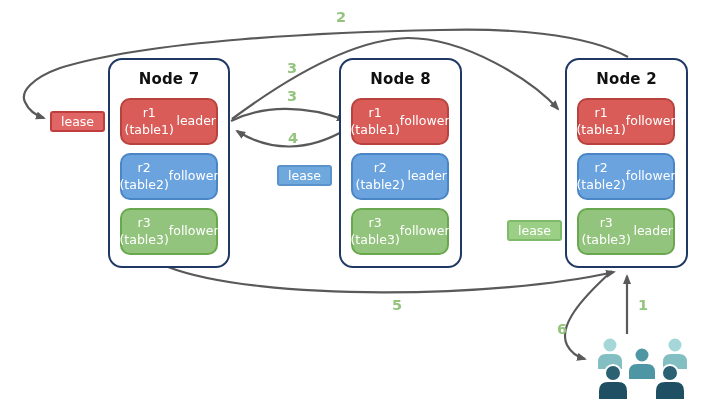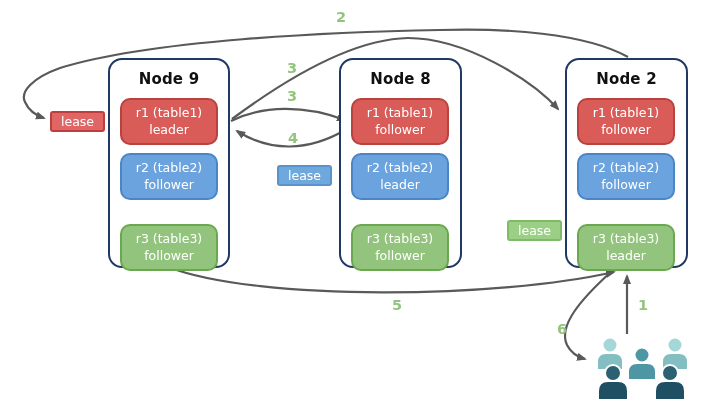--- a/index.html
+++ b/index.html
@@ -13,28 +13,28 @@
   .node{
     position:absolute;width:122px;height:210px;box-sizing:border-box;
     background:#fff;border:2px solid var(--node-border);border-radius:14px;
   }
   .node-title{
     text-align:center;font-weight:bold;font-size:15px;color:#111;
     margin-top:10px;letter-spacing:.2px;
   }
   .replica{
     position:absolute;left:10px;width:98px;height:47px;box-sizing:border-box;
-    border-radius:10px;border:2px solid;display:flex;flex-direction:column;
+    border-radius:10px;border:2px solid;display:flex;flex-direction:row;
     align-items:center;justify-content:center;color:#fff;font-size:12.5px;
     line-height:1.3;text-align:center;
   }
   .replica.red{background:var(--replica-red-fill);border-color:var(--replica-red-border);}
   .replica.blue{background:var(--replica-blue-fill);border-color:var(--replica-blue-border);}
   .replica.green{background:var(--replica-green-fill);border-color:var(--replica-green-border);}
-  .r-a{top:38px}.r-b{top:93px}.r-c{top:164px}
+  .r-a{top:38px}.r-b{top:93px}.r-c{top:148px}
   .lease{
     position:absolute;width:55px;height:21px;box-sizing:border-box;
     border-radius:3px;border:2px solid;color:#fff;font-size:12.5px;
     display:flex;align-items:center;justify-content:center;
   }
   .lease.red{background:var(--lease-red-fill);border-color:var(--lease-red-border);left:50px;top:111px;}
   .lease.blue{background:var(--lease-blue-fill);border-color:var(--lease-blue-border);left:277px;top:165px;}
   .lease.green{background:var(--lease-green-fill);border-color:var(--lease-green-border);left:507px;top:220px;}
   .step{
     position:absolute;color:var(--step-label);font-weight:bold;font-size:14.5px;
@@ -60,21 +60,21 @@
     <path class="arrow" d="M628,57 C585,33 505,28 440,30 C330,32 150,40 60,68 C32,78 20,92 25,102 C28,109 35,115 44,118" marker-end="url(#ah)"></path>
     <path class="arrow" d="M232,119 C290,76 355,39 408,38 C465,38 532,80 558,109" marker-end="url(#ah)"></path>
     <path class="arrow" d="M231,121 C263,105 305,105 345,120" marker-end="url(#ah)"></path>
     <path class="arrow" d="M347,129 C308,152 270,152 237,131" marker-end="url(#ah)"></path>
     <path class="arrow" d="M168,267 C260,302 500,298 614,272" marker-end="url(#ah)"></path>
     <path class="arrow" d="M627,334 L627,276" marker-end="url(#ah)"></path>
     <path class="arrow" d="M612,271 C580,300 558,326 567,345 C571,353 578,357 585,359" marker-end="url(#ah)"></path>
   </svg>
 
   <div class="node" style="left:108px;top:58px">
-    <div class="node-title">Node 9</div>
+    <div class="node-title">Node 7</div>
     <div class="replica red r-a">
       <span>r1 (table1)</span>
       <span>leader</span>
     </div>
     <div class="replica blue r-b">
       <span>r2 (table2)</span>
       <span>follower</span>
     </div>
     <div class="replica green r-c">
       <span>r3 (table3)</span>

